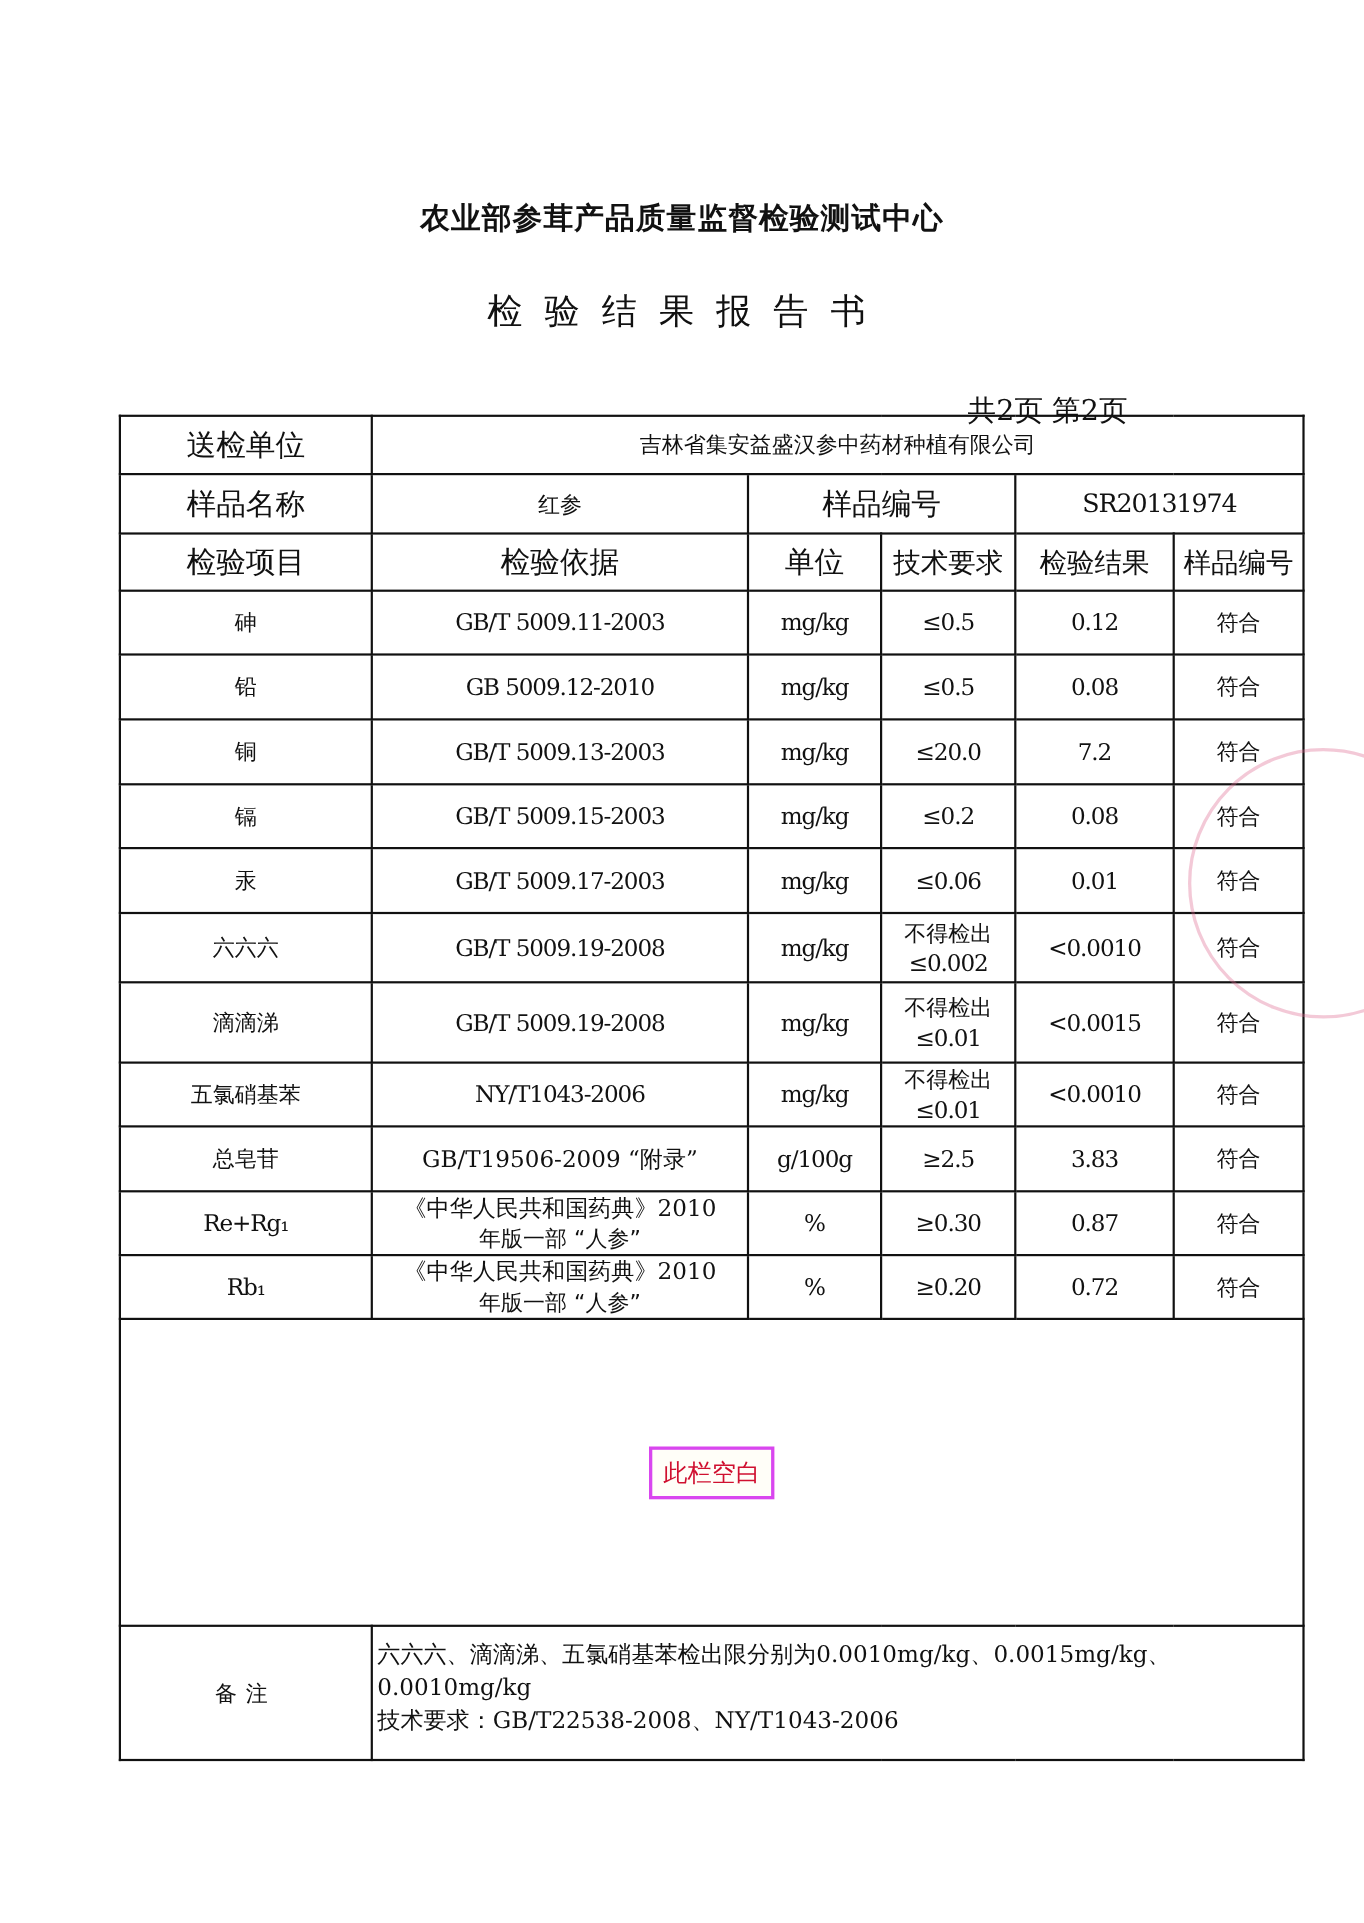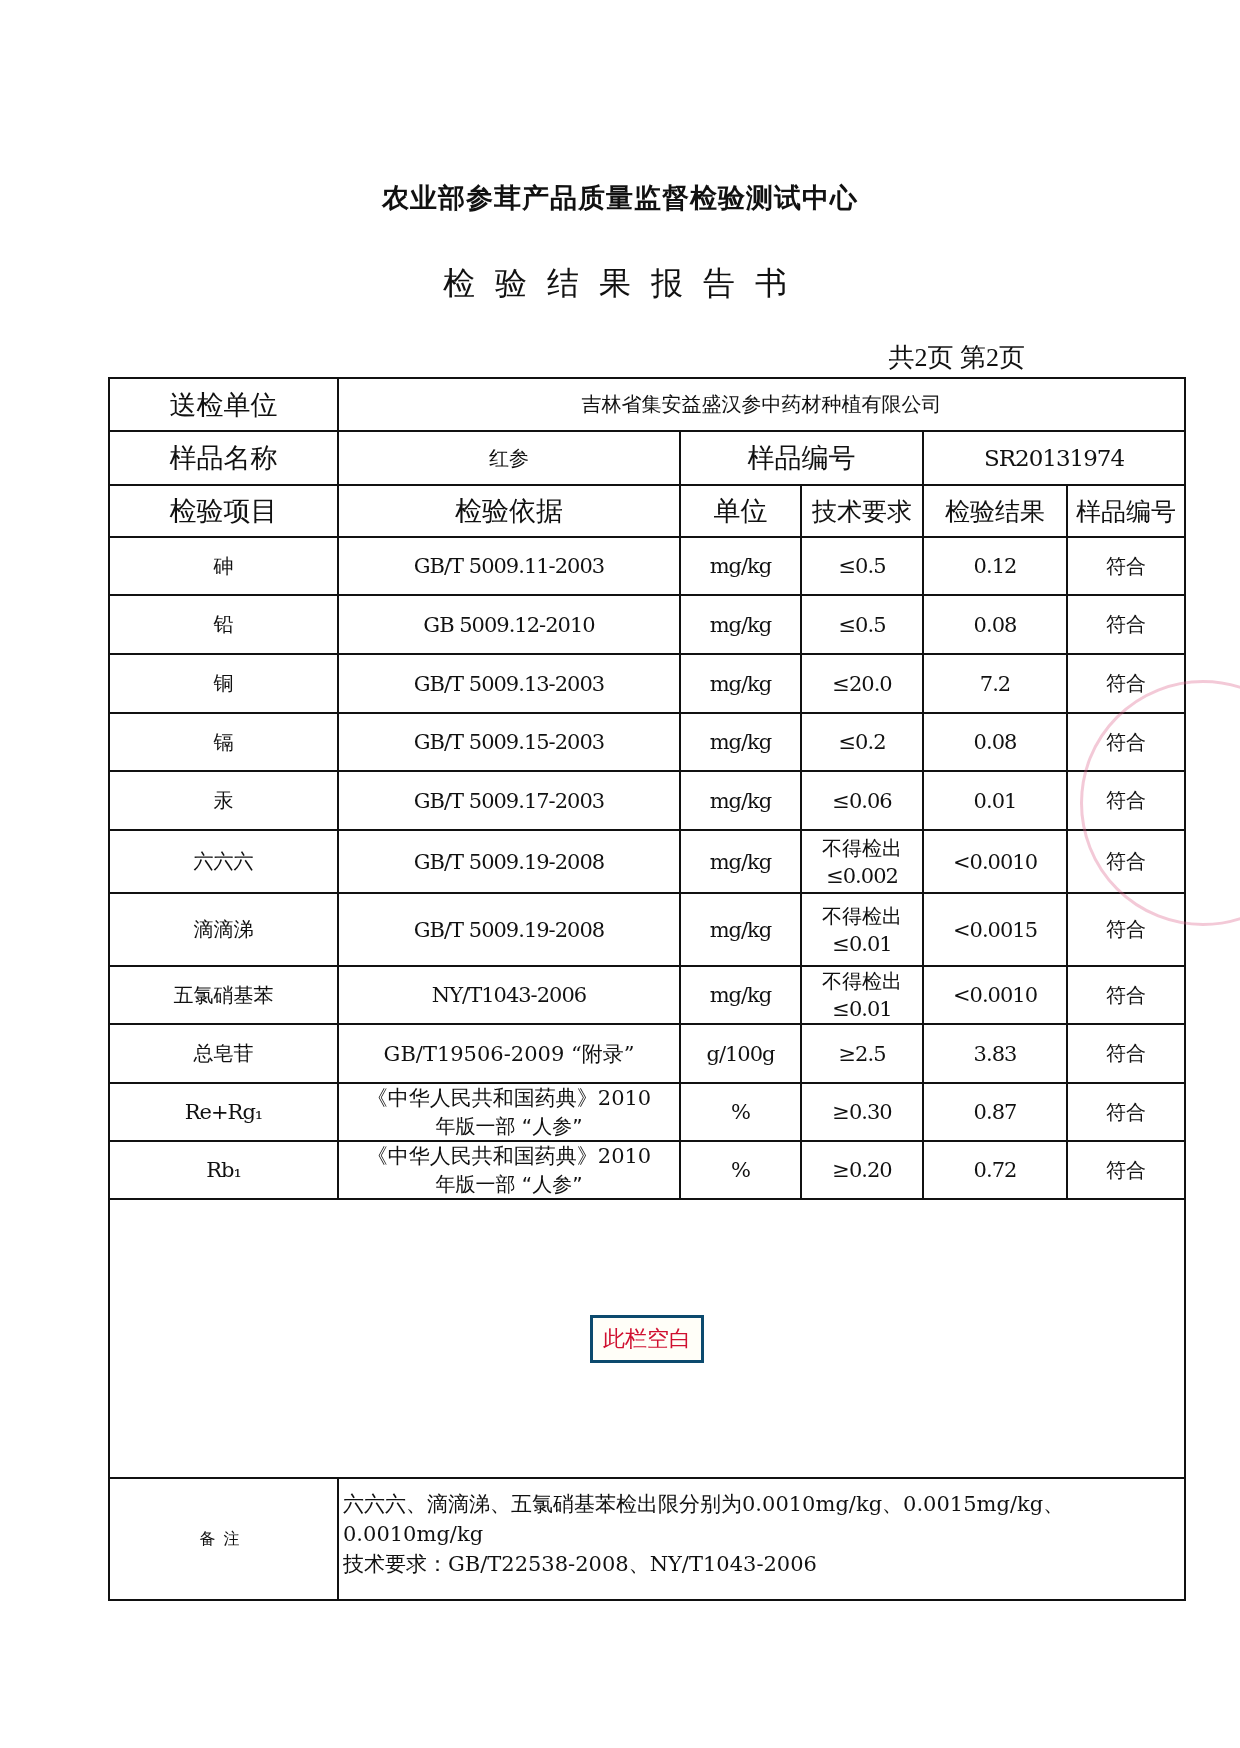--- a/index.html
+++ b/index.html
@@ -2,32 +2,32 @@
 <html><head>
 <meta charset="utf-8">
 <style>
   html, body { margin: 0; padding: 0; background: #ffffff; }
   body { width: 1240px; height: 1748px; position: relative; overflow: hidden;
          font-family: "DejaVu Serif", "Liberation Serif", serif; color: #111; }
   .org-title { position: absolute; left: 0; width: 1240px; top: 180px; text-align: center;
                font-family: "DejaVu Sans", sans-serif; font-weight: bold; font-size: 27px; letter-spacing: 1px; }
   .doc-title { position: absolute; left: 5px; width: 1240px; top: 262px; text-align: center;
                font-size: 32px; letter-spacing: 20px; font-family: "DejaVu Sans", sans-serif; font-weight: 300; }
-  .page-count { position: absolute; right: 215px; top: 340px; font-size: 26px; font-family: Liberation Serif, serif; }
+  .page-count { position: absolute; right: 215px; top: 356px; font-size: 26px; }
   table.report { position: absolute; left: 108px; top: 377px; width: 1076px; border-collapse: collapse; table-layout: fixed; }
   table.report td { border: 2px solid #111; text-align: center; vertical-align: middle; padding: 0; }
   .lbl { font-size: 27px; font-family: "DejaVu Sans", sans-serif; }
   .hdr { font-size: 27px; font-family: "DejaVu Sans", sans-serif; }
   .cell { font-size: 21px; letter-spacing: -1px; }
   .cn { font-family: "DejaVu Sans", sans-serif; font-size: 20px; letter-spacing: 0; }
   .two { line-height: 28px; }
   .blank-cell { height: 277px; position: relative; }
-  .stamp-blank { display: inline-block; border: 3px solid #0c4a6e; color: #d01030; font-size: 22px;
+  .stamp-blank { display: inline-block; border: 3px solid #d946ef; color: #d01030; font-size: 22px;
                  padding: 6px 10px; font-family: "DejaVu Sans", sans-serif; background: #fffef8; }
-  .remark-label { font-size: 16px; font-family: Liberation Sans, sans-serif; letter-spacing: 8px; }
+  .remark-label { font-size: 20px; font-family: Liberation Sans, sans-serif; letter-spacing: 8px; }
   .remark-text { text-align: left !important; padding: 10px 4px 20px 4px !important; font-size: 21px; line-height: 30px; }
   .seal { position: absolute; left: 1080px; top: 680px; width: 240px; height: 240px; border-radius: 50%;
           border: 3px solid rgba(220,100,140,0.35); pointer-events: none; }
 </style>
 </head>
 <body>
 
 <div class="org-title">农业部参茸产品质量监督检验测试中心</div>
 <div class="doc-title">检验结果报告书</div>
 <div class="page-count">共2页  第2页</div>

